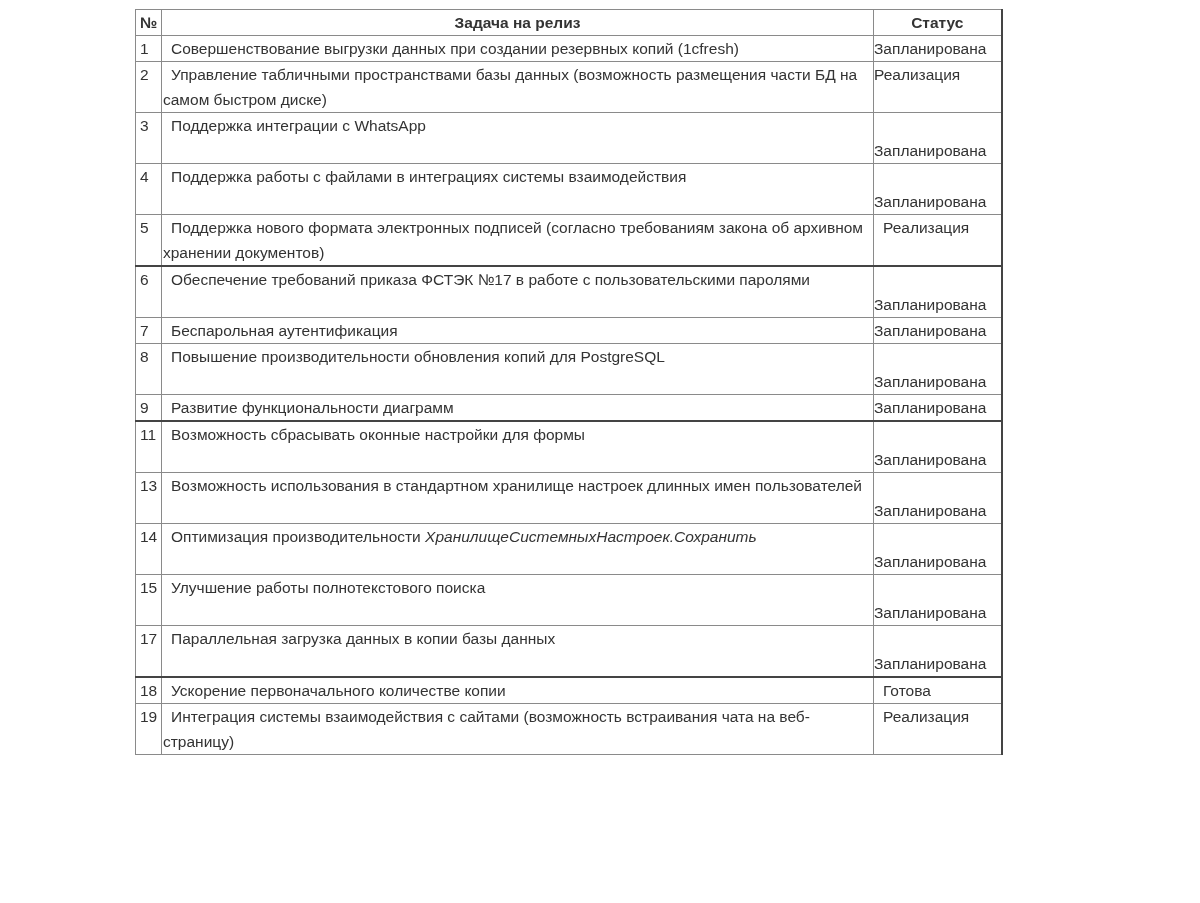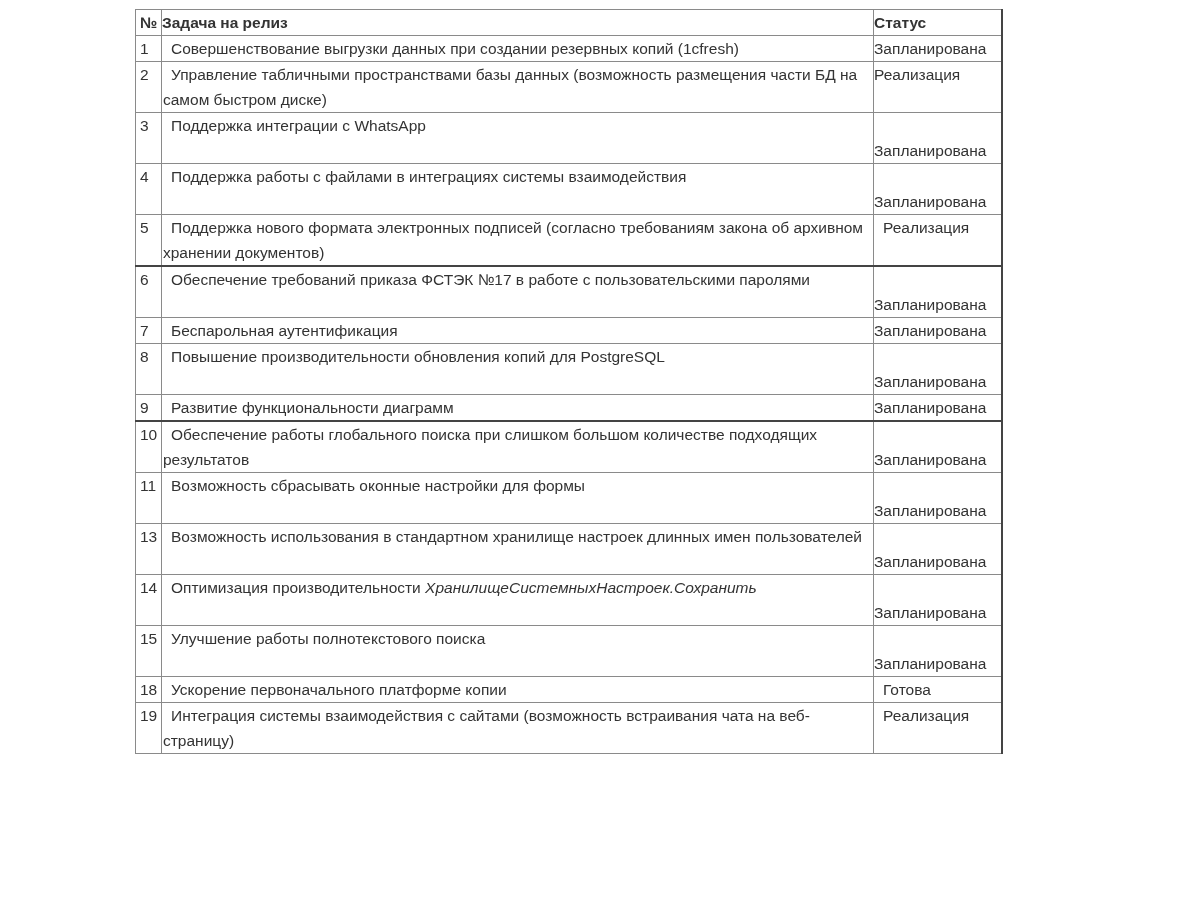--- a/index.html
+++ b/index.html
@@ -7,21 +7,21 @@
          font-family: "Liberation Sans", "DejaVu Sans", sans-serif; color: #333333; }
   table.releases {
     position: absolute; left: 135px; top: 9px; width: 866px;
     border-collapse: collapse; table-layout: fixed; font-size: 15.5px;
     border-right: 2px solid #444;
   }
   table.releases col.c-num { width: 26px; }
   table.releases col.c-task { width: 712px; }
   table.releases col.c-status { width: 128px; }
   th, td { border: 1px solid #8a8a8a; padding: 0; vertical-align: top; line-height: 25px; }
-  th { font-weight: bold; text-align: left; height: 25px; color: #333; }
+  th { font-weight: bold; text-align: center; height: 25px; color: #333; }
   th.num { text-align: left; padding-left: 4px; }
   td.num { padding-left: 4px; }
   td.task { padding-left: 1px; }
   td.task .lead { display: inline-block; width: 8px; }
   td.status { position: relative; }
   td.status .st { white-space: nowrap; text-align: center; }
   td.status.bottom { vertical-align: bottom; }
   td.status.indent { padding-left: 9px; }
   tr.r1 td { height: 25px; }
   tr.r2 td { height: 50px; }
@@ -84,47 +84,47 @@
       <td class="num">8</td>
       <td class="task"><span class="lead"></span><span>Повышение производительности обновления копий для PostgreSQL</span></td>
       <td class="status bottom"><span class="st">Запланирована</span></td>
     </tr>
     <tr class="r1 thick">
       <td class="num">9</td>
       <td class="task"><span class="lead"></span><span>Развитие функциональности диаграмм</span></td>
       <td class="status"><span class="st">Запланирована</span></td>
     </tr>
     <tr class="r2">
-      <td class="num">10</td>
-      <td class="task"><span class="lead"></span><span>Обеспечение работы глобального поиска при слишком большом количестве подходящих результатов</span></td>
-      <td class="status bottom"><span class="st">Запланирована</span></td>
-    </tr>
-    <tr class="r2">
       <td class="num">11</td>
       <td class="task"><span class="lead"></span><span>Возможность сбрасывать оконные настройки для формы</span></td>
       <td class="status bottom"><span class="st">Запланирована</span></td>
     </tr>
     <tr class="r2">
       <td class="num">13</td>
       <td class="task"><span class="lead"></span><span>Возможность использования в стандартном хранилище настроек длинных имен пользователей</span></td>
       <td class="status bottom"><span class="st">Запланирована</span></td>
     </tr>
     <tr class="r2">
       <td class="num">14</td>
       <td class="task"><span class="lead"></span><span>Оптимизация производительности </span><span class="it">ХранилищеСистемныхНастроек.Сохранить</span></td>
       <td class="status bottom"><span class="st">Запланирована</span></td>
     </tr>
     <tr class="r2">
       <td class="num">15</td>
       <td class="task"><span class="lead"></span><span>Улучшение работы полнотекстового поиска</span></td>
       <td class="status bottom"><span class="st">Запланирована</span></td>
     </tr>
+    <tr class="r2 thick">
+      <td class="num">17</td>
+      <td class="task"><span class="lead"></span><span>Параллельная загрузка данных в копии базы данных</span></td>
+      <td class="status bottom"><span class="st">Запланирована</span></td>
+    </tr>
     <tr class="r1">
       <td class="num">18</td>
-      <td class="task"><span class="lead"></span><span>Ускорение первоначального платформе копии</span></td>
+      <td class="task"><span class="lead"></span><span>Ускорение первоначального количестве копии</span></td>
       <td class="status indent"><span class="st">Готова</span></td>
     </tr>
     <tr class="r2">
       <td class="num">19</td>
       <td class="task"><span class="lead"></span><span>Интеграция системы взаимодействия с сайтами (возможность встраивания чата на веб-страницу)</span></td>
       <td class="status indent"><span class="st">Реализация</span></td>
     </tr>
   </tbody>
 </table>
 

